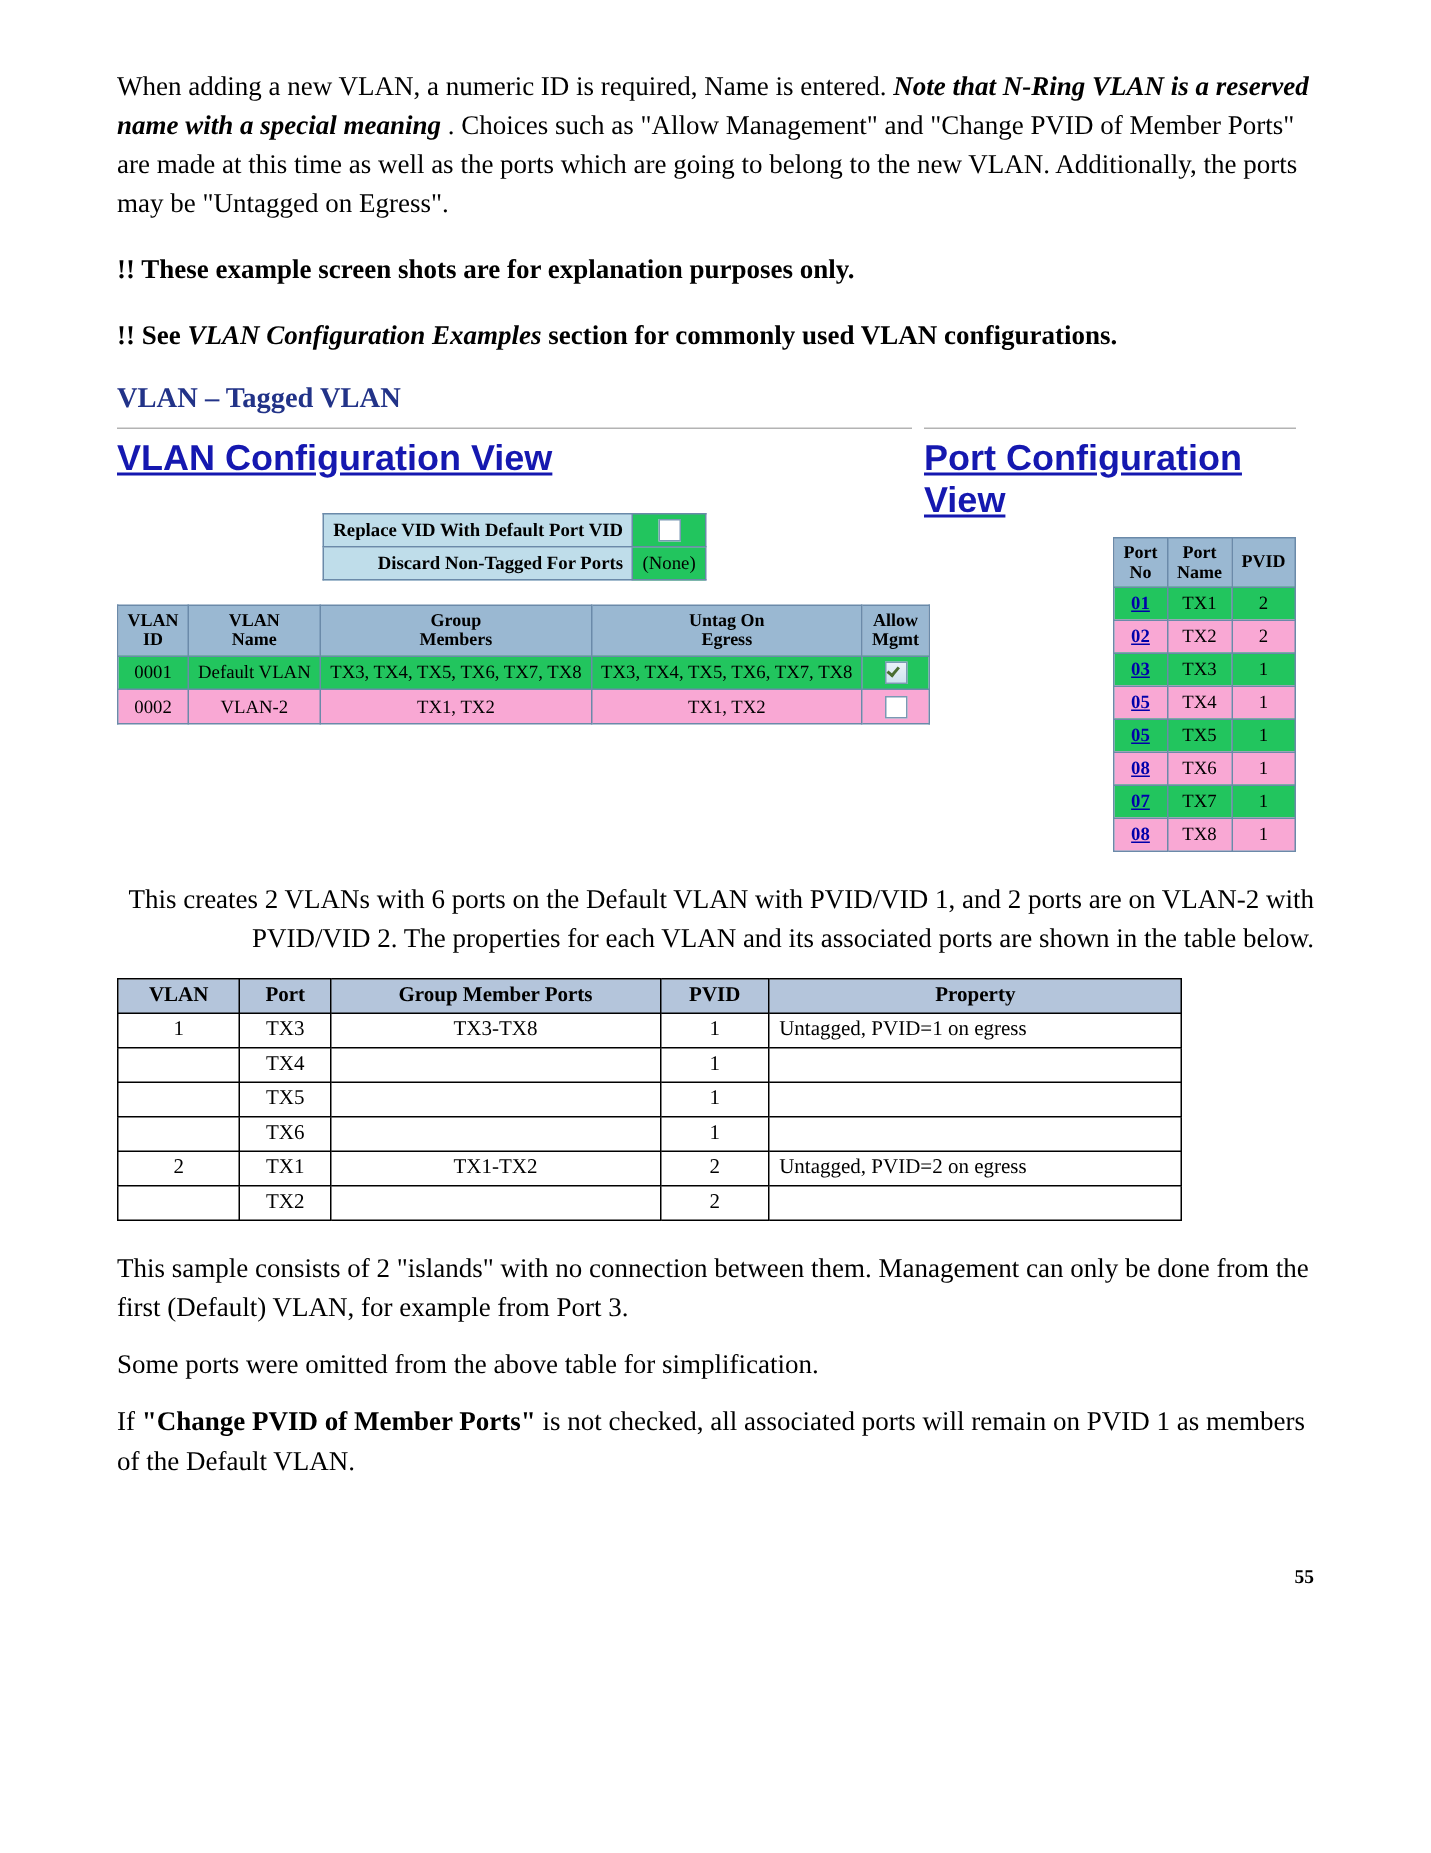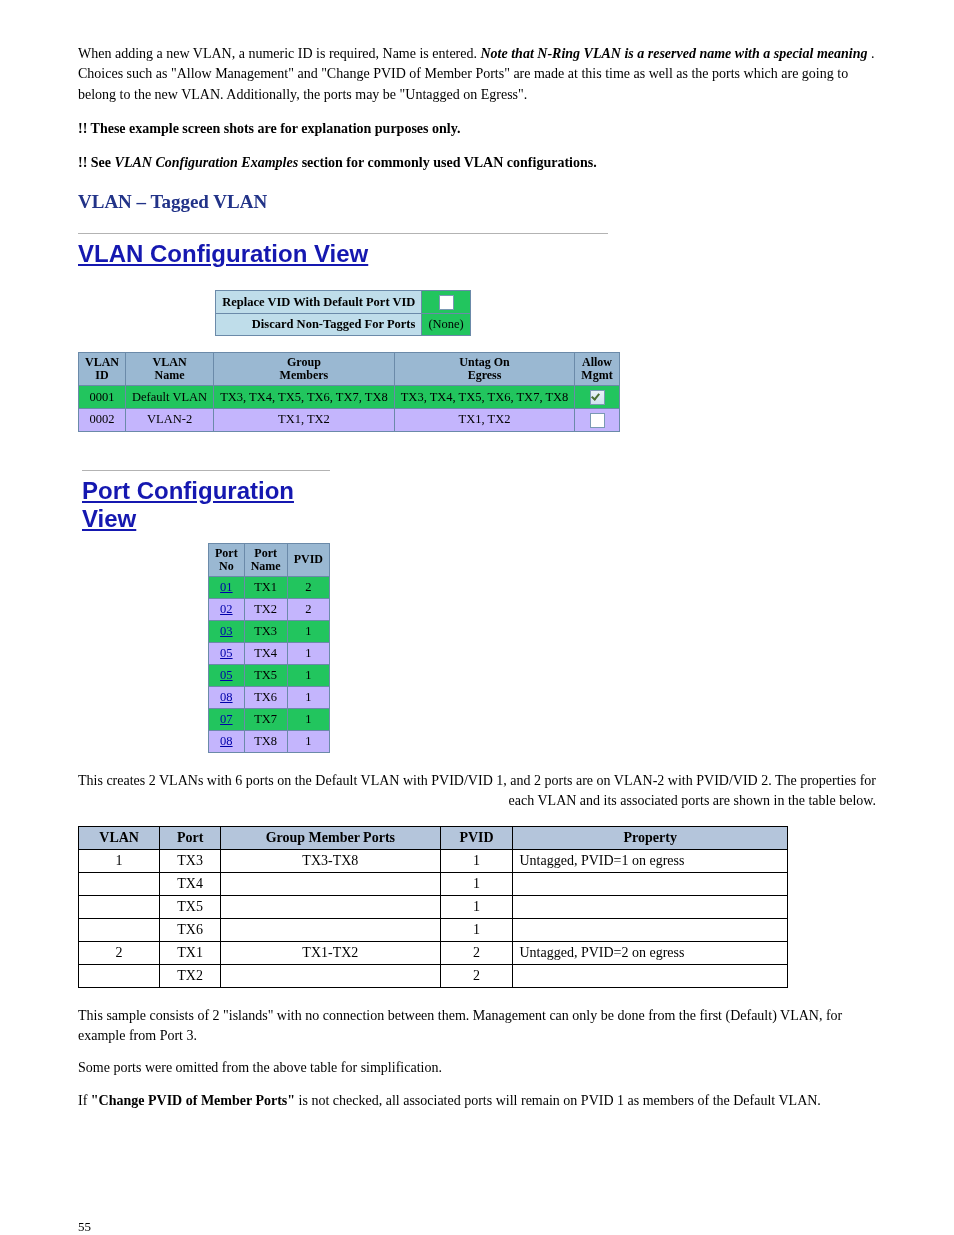--- a/index.html
+++ b/index.html
@@ -14,42 +14,41 @@
   }
   
   .h1-link {
     font-family: Tahoma, Geneva, sans-serif;
     font-weight: 700;
     font-size: 24px;
     color: #1518b0;
     text-decoration: underline;
     display: inline-block;
   }
-  .prose { font-size: 14px; line-height: 1.45; }
+  .prose { font-size: 18px; line-height: 1.45; }
   .bold { font-weight: 700; }
   .ital { font-style: italic; }
   .bangbold::before { content: "!! "; font-weight:700; }
   .section-heading {
     font-size: 19px;
     font-weight: 700;
     color: #223388;
-    margin: 18px 0 18px 0;
+    margin: 18px 0 6px 0;
   }
 
   
   .hr-grey {
     border: none;
     border-top: 1px solid #b3b3b3;
     margin: 2px 0 6px 0;
   }
   .views-row {
     display: flex;
     align-items: flex-start;
-    gap: 36px;
-    flex-direction: column;
+    gap: 4px;
   }
   .vlan-panel { flex: 0 0 auto; width: 530px; }
   .port-panel { flex: 0 0 auto; width: 248px; padding-left: 4px; }
 
   
   table.ui {
     border-collapse: collapse;
     font-family: "Times New Roman", serif;
     font-size: 12.5px;
   }
@@ -60,22 +59,22 @@
     white-space: nowrap;
   }
   table.ui th {
     background: #9ab8d2;
     color: #000;
     font-weight: 700;
     font-size: 12px;
     line-height: 1.1;
   }
   table.ui td { background: #22c55e; }
-  table.ui tr.alt td { background: #c4b5fd; }
-  table.ui td.link { color: #0000aa; text-decoration: underline; font-weight: 400; }
+  table.ui tr.alt td { background: #f9a8d4; }
+  table.ui td.link { color: #0000aa; text-decoration: underline; font-weight: 700; }
   table.ui td.right-label {
     text-align: right;
     font-weight: 700;
     background: #bfddea;
   }
   .checkbox {
     display:inline-block;
     width: 13px; height: 13px;
     border: 1px solid #7a99b4;
     background: #fff;
@@ -113,21 +112,21 @@
     background: #b4c5db;
     font-weight: 700;
     text-align: center;
   }
   table.props td.center { text-align: center; }
 
   
   .blk { margin: 4px 0 12px 0; }
   .ports-table-wrap { display:flex; justify-content:flex-end; }
   .options-wrap { display:flex; justify-content:center; margin:22px 0 16px 0;}
-  .page-num { text-align:left; margin-top:108px; font-size:13px;}
+  .page-num { text-align:right; margin-top:56px; font-size:13px;font-weight:bold;}
 </style>
 </head>
 <body>
 
 <p class="prose blk">
   <span>When adding a new VLAN, a numeric ID is required, Name is entered. </span>
   <span class="bold ital">Note that N-Ring VLAN is a reserved name with a special meaning</span>
   <span>. Choices such as "Allow Management" and "Change PVID of Member Ports" are made at this time as well as the ports which are going to belong to the new VLAN. Additionally, the ports may be "Untagged on Egress".</span>
 </p>
 

